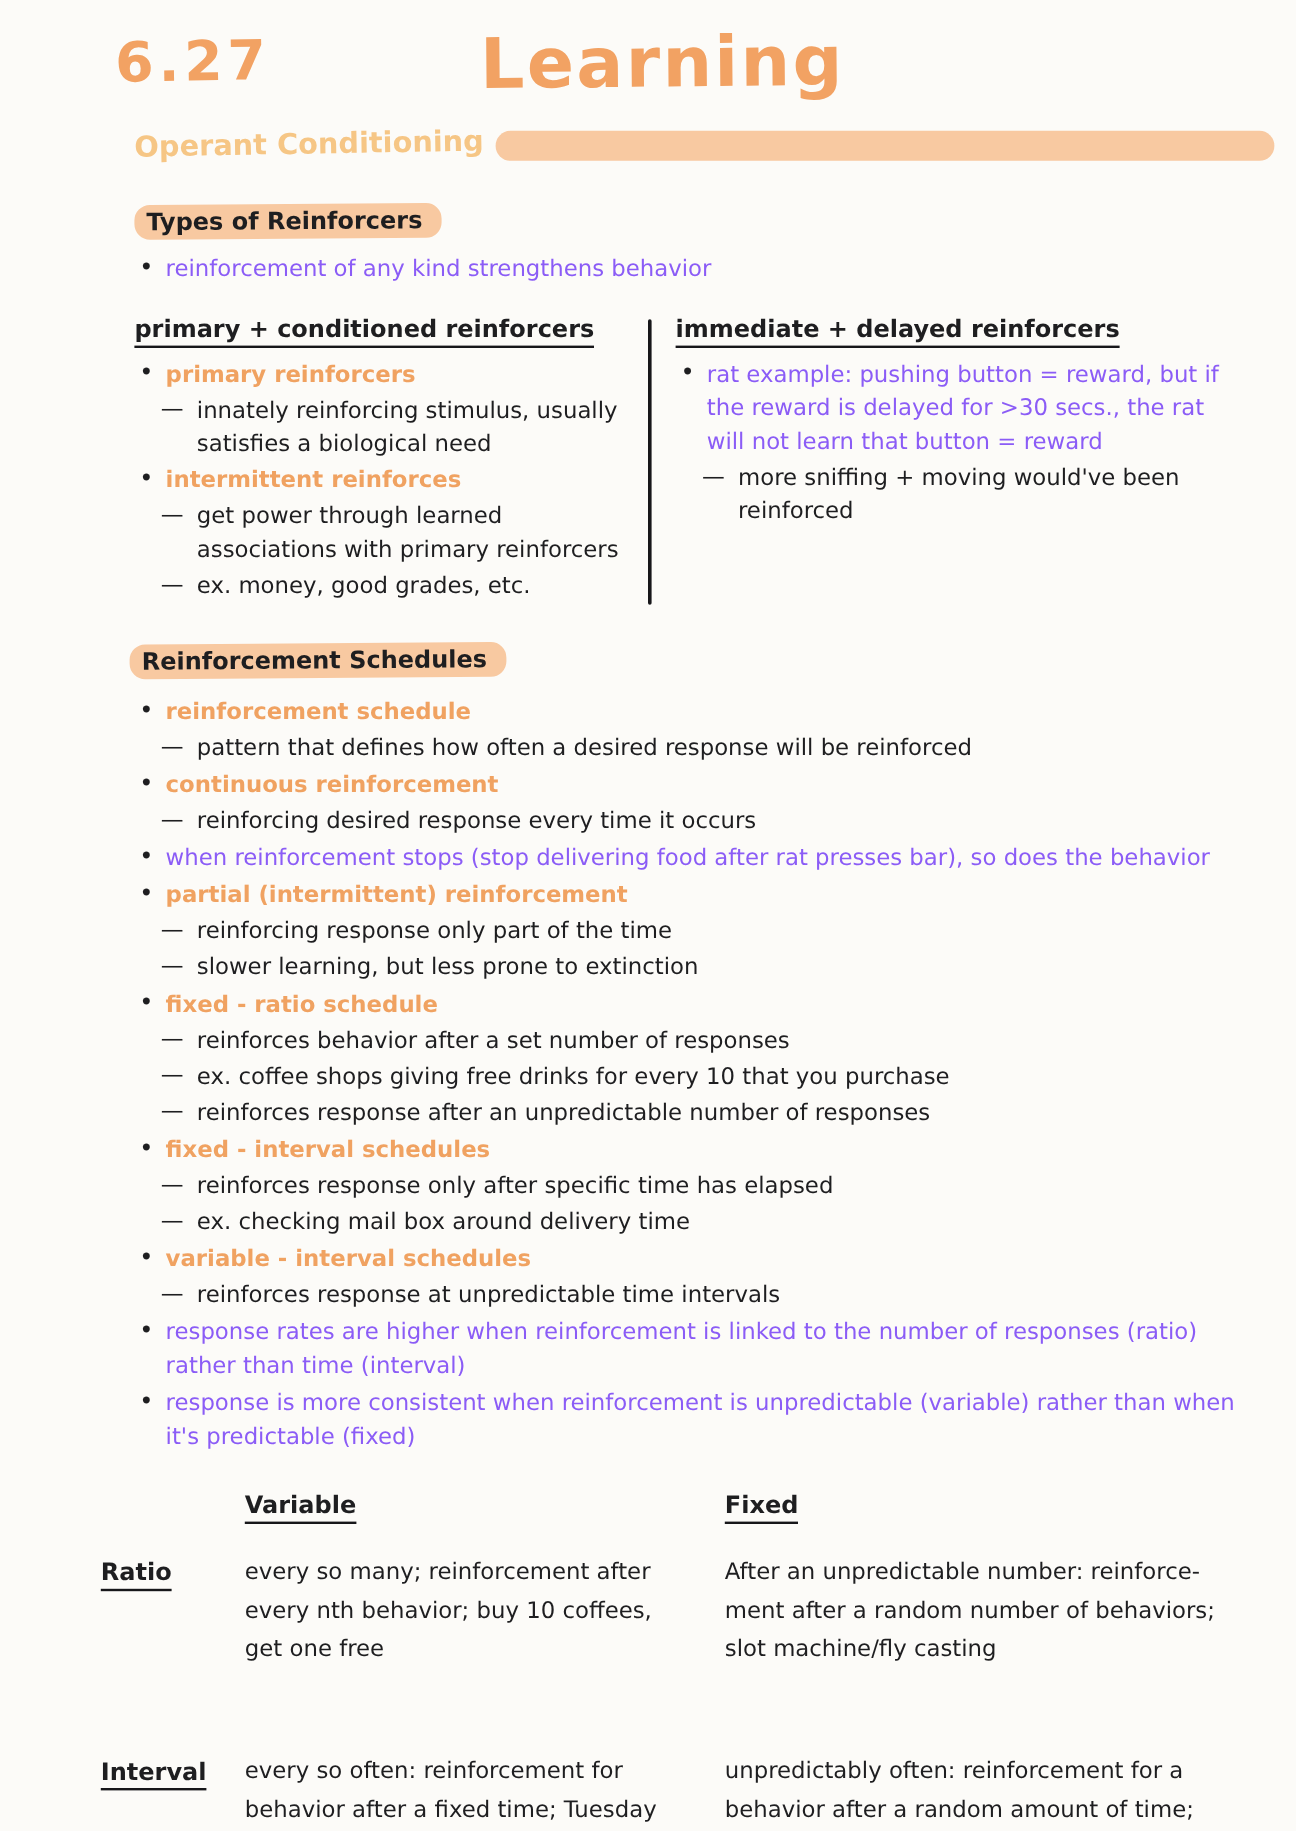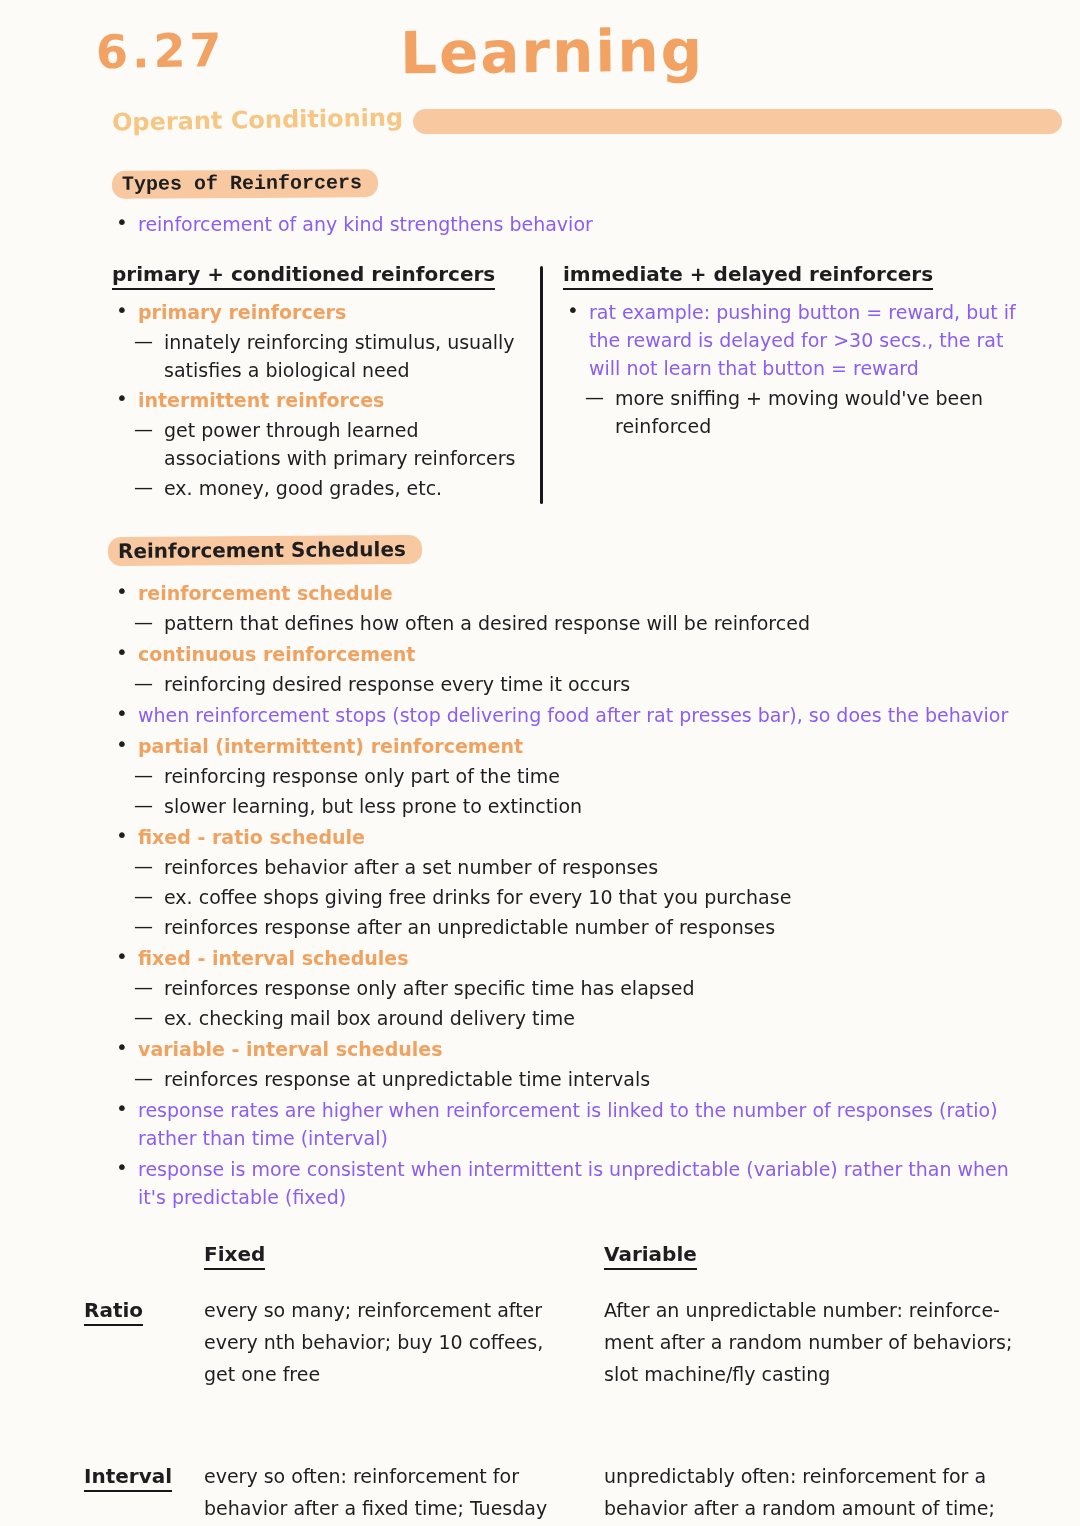--- a/index.html
+++ b/index.html
@@ -44,21 +44,21 @@
     transform:rotate(-0.4deg);
   }
   
   .bullet-line{position:relative;padding-left:26px;font-size:19px;line-height:28px;}
   .bullet-line::before{content:"•";position:absolute;left:4px;top:-2px;font-size:20px;color:#1e1e20;}
   .term{color:#f0a261;font-weight:bold;}
   .plain{color:#8b5cf6;}
   .sub{position:relative;padding-left:52px;font-size:19px;line-height:28px;color:#1e1e20;}
   .sub::before{content:"—";position:absolute;left:22px;top:-1px;color:#1e1e20;}
   
-  .types-heading{position:absolute;left:112px;top:170px;font-family:Liberation Mono, monospace;}
+  .types-heading{position:absolute;left:112px;top:170px;}
   .types-bullet{position:absolute;left:112px;top:210px;width:560px;}
   
   .columns{
     position:absolute;left:112px;top:262px;right:40px;
     display:flex;align-items:stretch;
   }
   .col-left{width:428px;flex:none;}
   .col-divider{width:3px;background:#17171a;border-radius:2px;flex:none;margin-top:4px;}
   .col-right{flex:1;padding-left:20px;}
   .col-heading{
@@ -177,32 +177,32 @@
     <div class="bullet-line">
       <span class="term">variable - interval schedules</span>
     </div>
     <div class="sub">reinforces response at unpredictable time intervals</div>
 
     <div class="bullet-line">
       <span class="plain">response rates are higher when reinforcement is linked to the number of responses (ratio) rather than time (interval)</span>
     </div>
 
     <div class="bullet-line">
-      <span class="plain">response is more consistent when intermittent is unpredictable (variable) rather than when it's predictable (fixed)</span>
+      <span class="plain">response is more consistent when reinforcement is unpredictable (variable) rather than when it's predictable (fixed)</span>
     </div>
 
   </div>
 
   <div class="notes-table">
     <div class="th"></div>
     <div class="th">
+      <span class="u">Variable</span>
+    </div>
+    <div class="th">
       <span class="u">Fixed</span>
-    </div>
-    <div class="th">
-      <span class="u">Variable</span>
     </div>
 
     <div class="rowh">
       <span class="u">Ratio</span>
     </div>
     <div class="cell">every so many; reinforcement after every nth behavior; buy 10 coffees, get one free</div>
     <div class="cell var">After an unpredictable number: reinforce- ment after a random number of behaviors; slot machine/fly casting</div>
 
     <div class="row-gap"></div>
 

